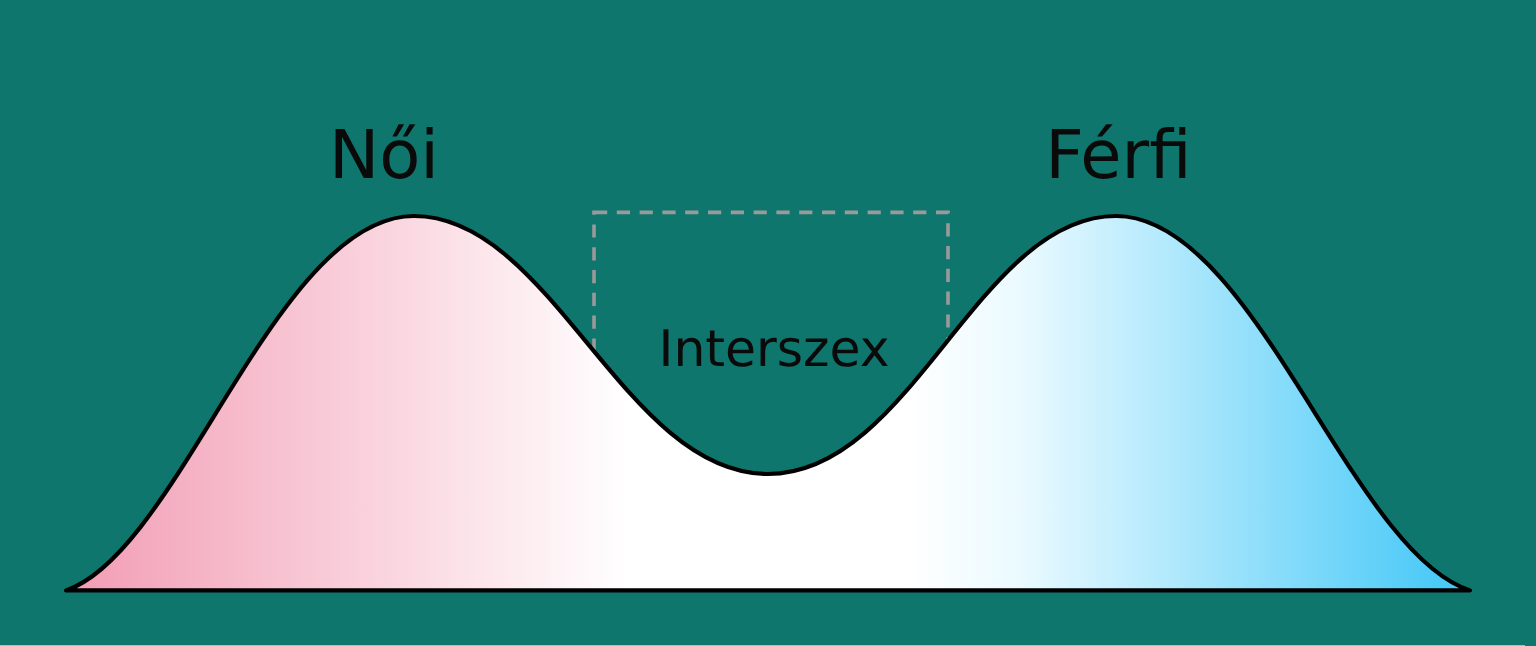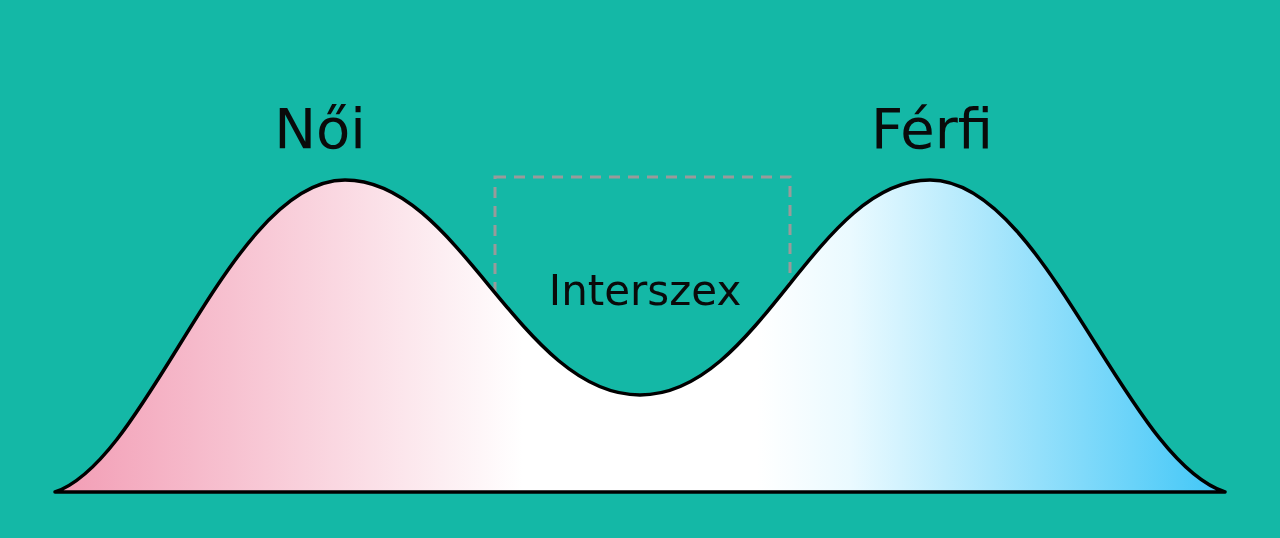--- a/index.html
+++ b/index.html
@@ -8,21 +8,21 @@
     background: #ffffff;
     width: 1280px;
     height: 538px;
     overflow: hidden;
     font-family: "DejaVu Sans", sans-serif;
   }
   .stage {
     position: relative;
     width: 1280px;
     height: 538px;
-    background: #14b8a6;
+    background: #0f766e;
   }
   svg { display: block; }
   .peak-label {
     font-family: "DejaVu Sans", sans-serif;
     font-size: 56px;
     fill: #0a0a0a;
   }
   .center-label {
     font-family: "DejaVu Sans", sans-serif;
     font-size: 42px;

